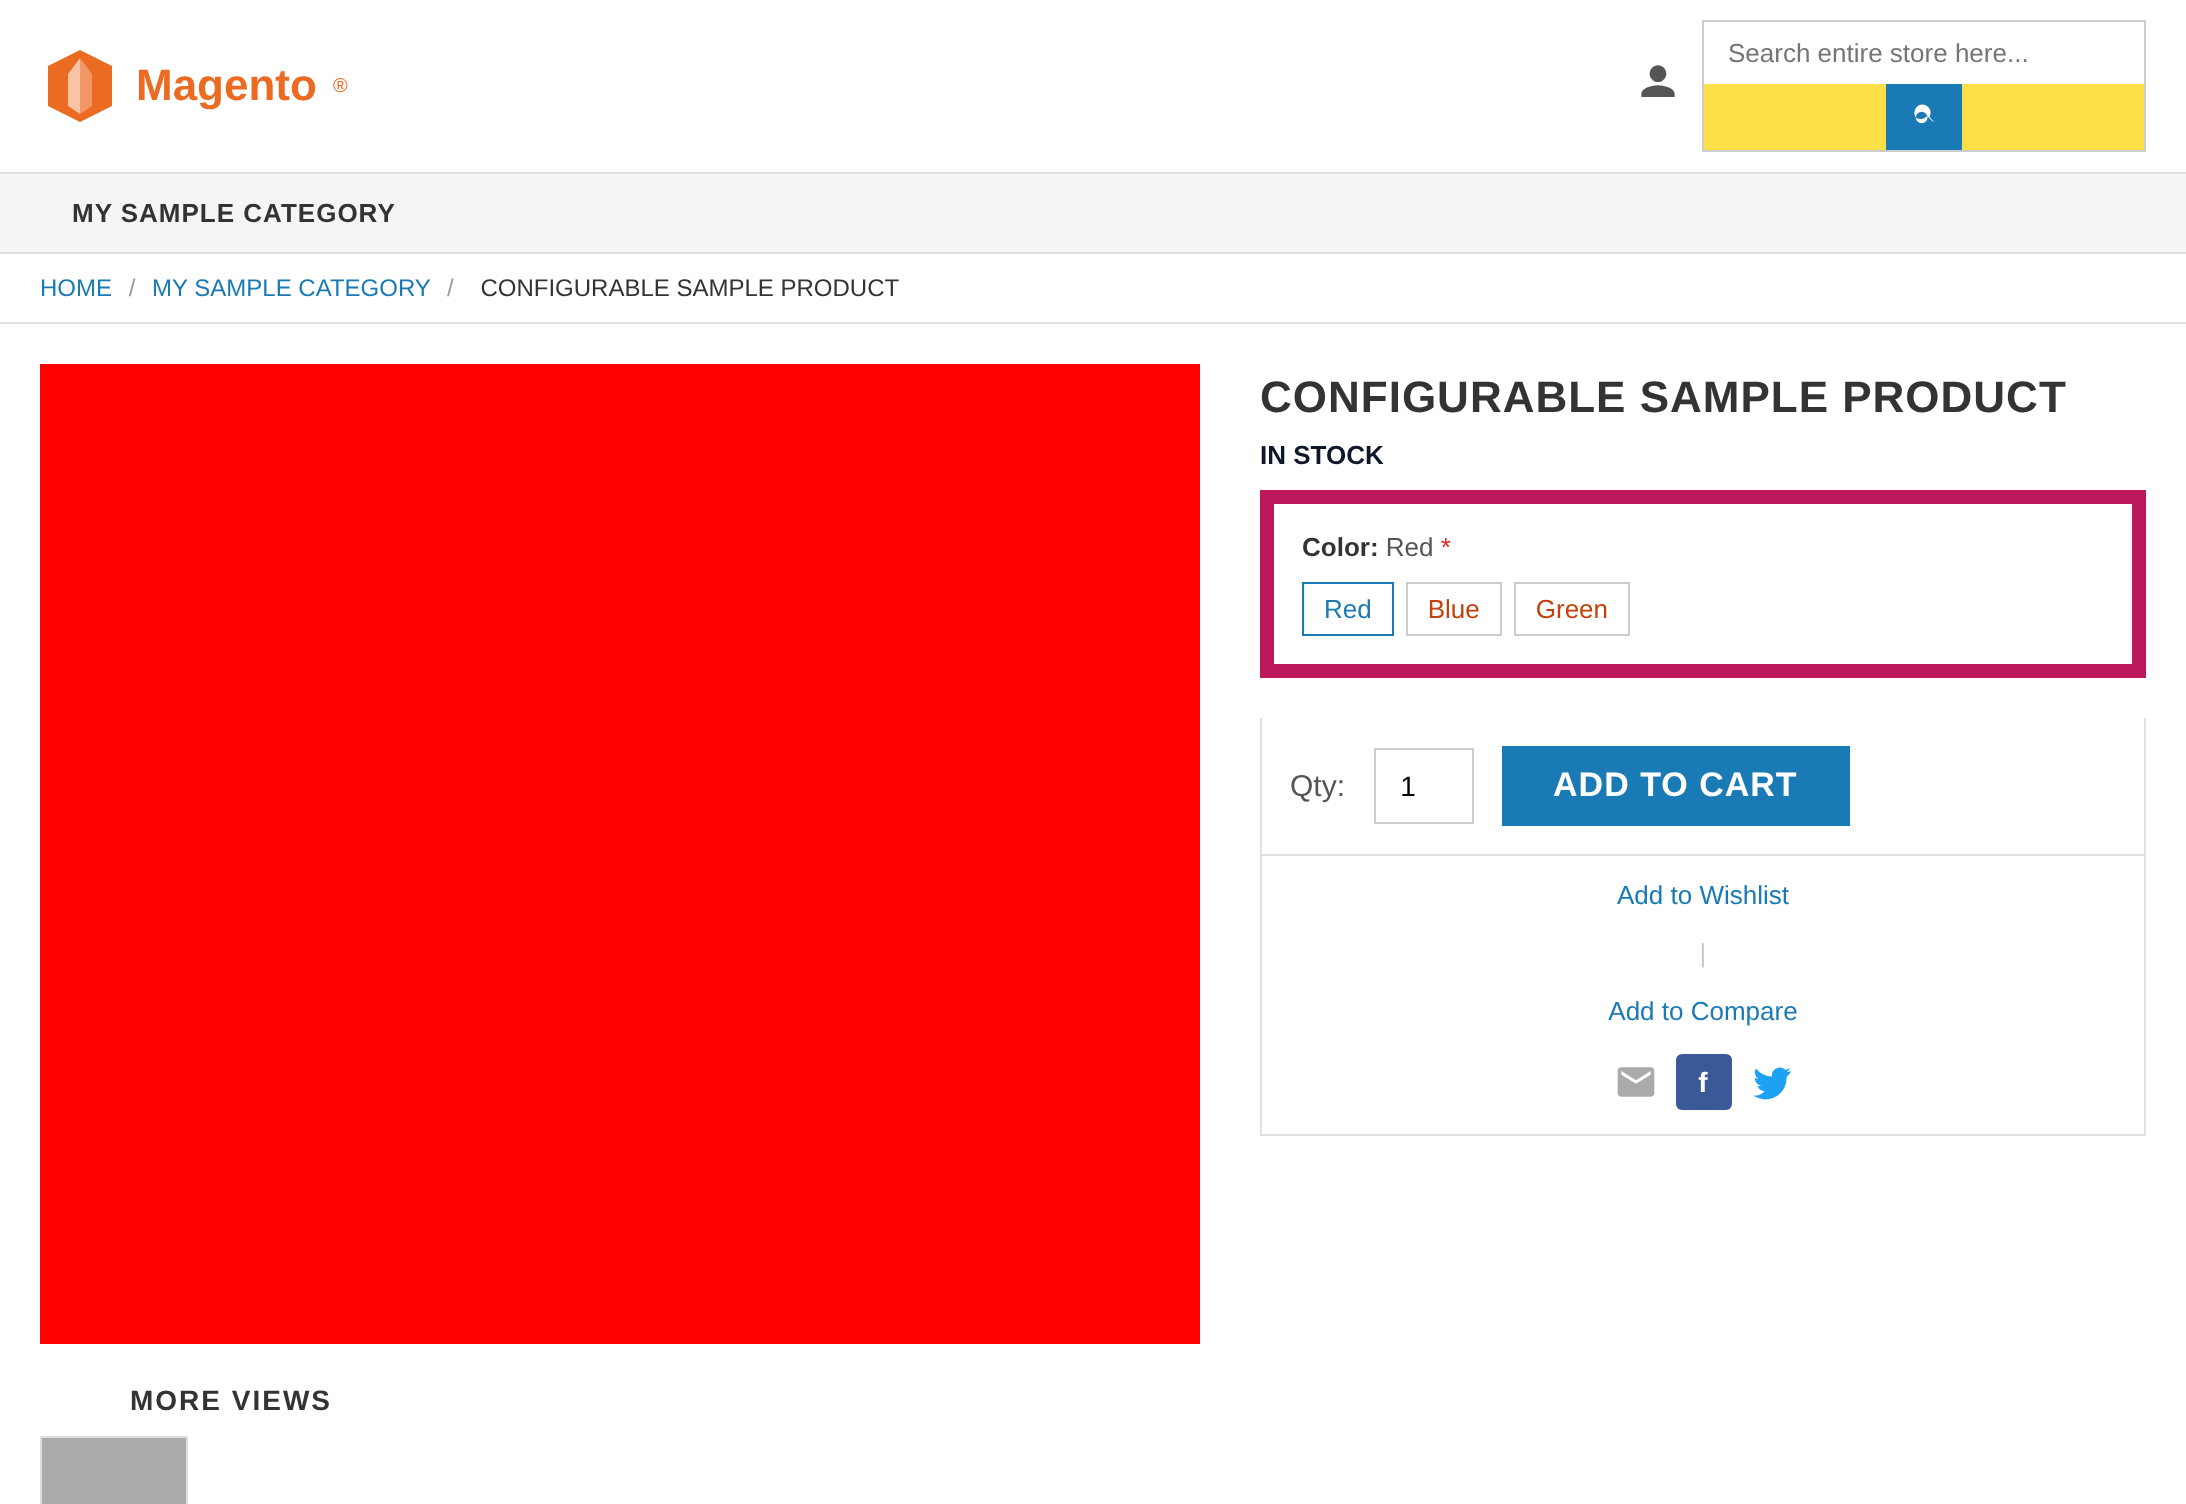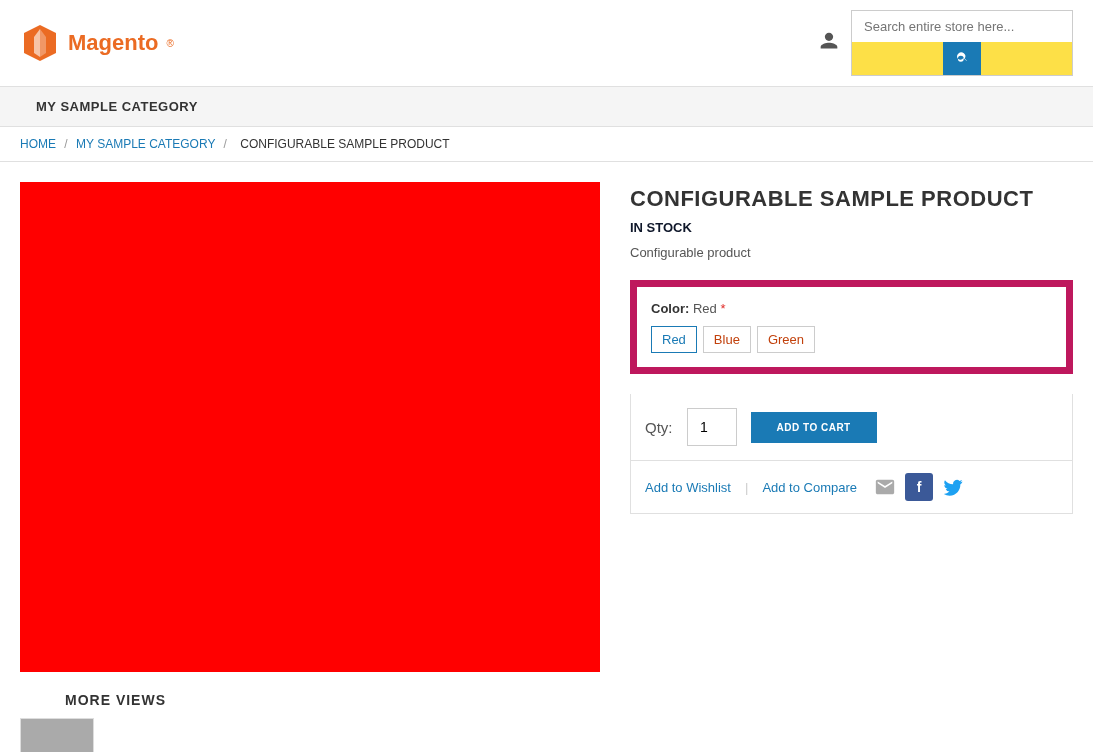--- a/index.html
+++ b/index.html
@@ -221,35 +221,36 @@
       border: 1px solid #ccc;
       text-align: center;
       font-size: 14px;
       outline: none;
     }
     .add-to-cart-btn {
       background: #1a7ab5;
       color: #fff;
       border: none;
       padding: 10px 26px;
-      font-size: 10px;
+      font-size: 17px;
       font-weight: bold;
       text-transform: uppercase;
       cursor: pointer;
       letter-spacing: 0.5px;
     }
 
     
     .social-section {
       border: 1px solid #e0e0e0;
       border-top: none;
       padding: 12px 14px;
       display: flex;
       align-items: center;
       gap: 14px;
+      flex-direction: column;
     }
     .wishlist-link, .compare-link {
       font-size: 13px;
       color: #1a7ab5;
       text-decoration: none;
       cursor: pointer;
     }
     .divider-pipe {
       color: #ccc;
     }
@@ -331,21 +332,20 @@
     <div class="product-main-image"></div>
     <div class="more-views-label">MORE VIEWS</div>
     <div class="more-views-thumbs">
       <div class="thumb-img"></div>
     </div>
   </div>
 
   <div class="product-info">
     <div class="product-title">CONFIGURABLE SAMPLE PRODUCT</div>
     <div class="stock-badge">IN STOCK</div>
-    <div class="product-desc">Configurable product</div>
 
     <div class="config-section">
       <div class="color-label">
         <strong>Color:</strong>
         <span>Red</span>
         <span class="color-required">*</span>
       </div>
       <div class="color-options">
         <button class="color-option selected">Red</button>
         <button class="color-option">Blue</button>

